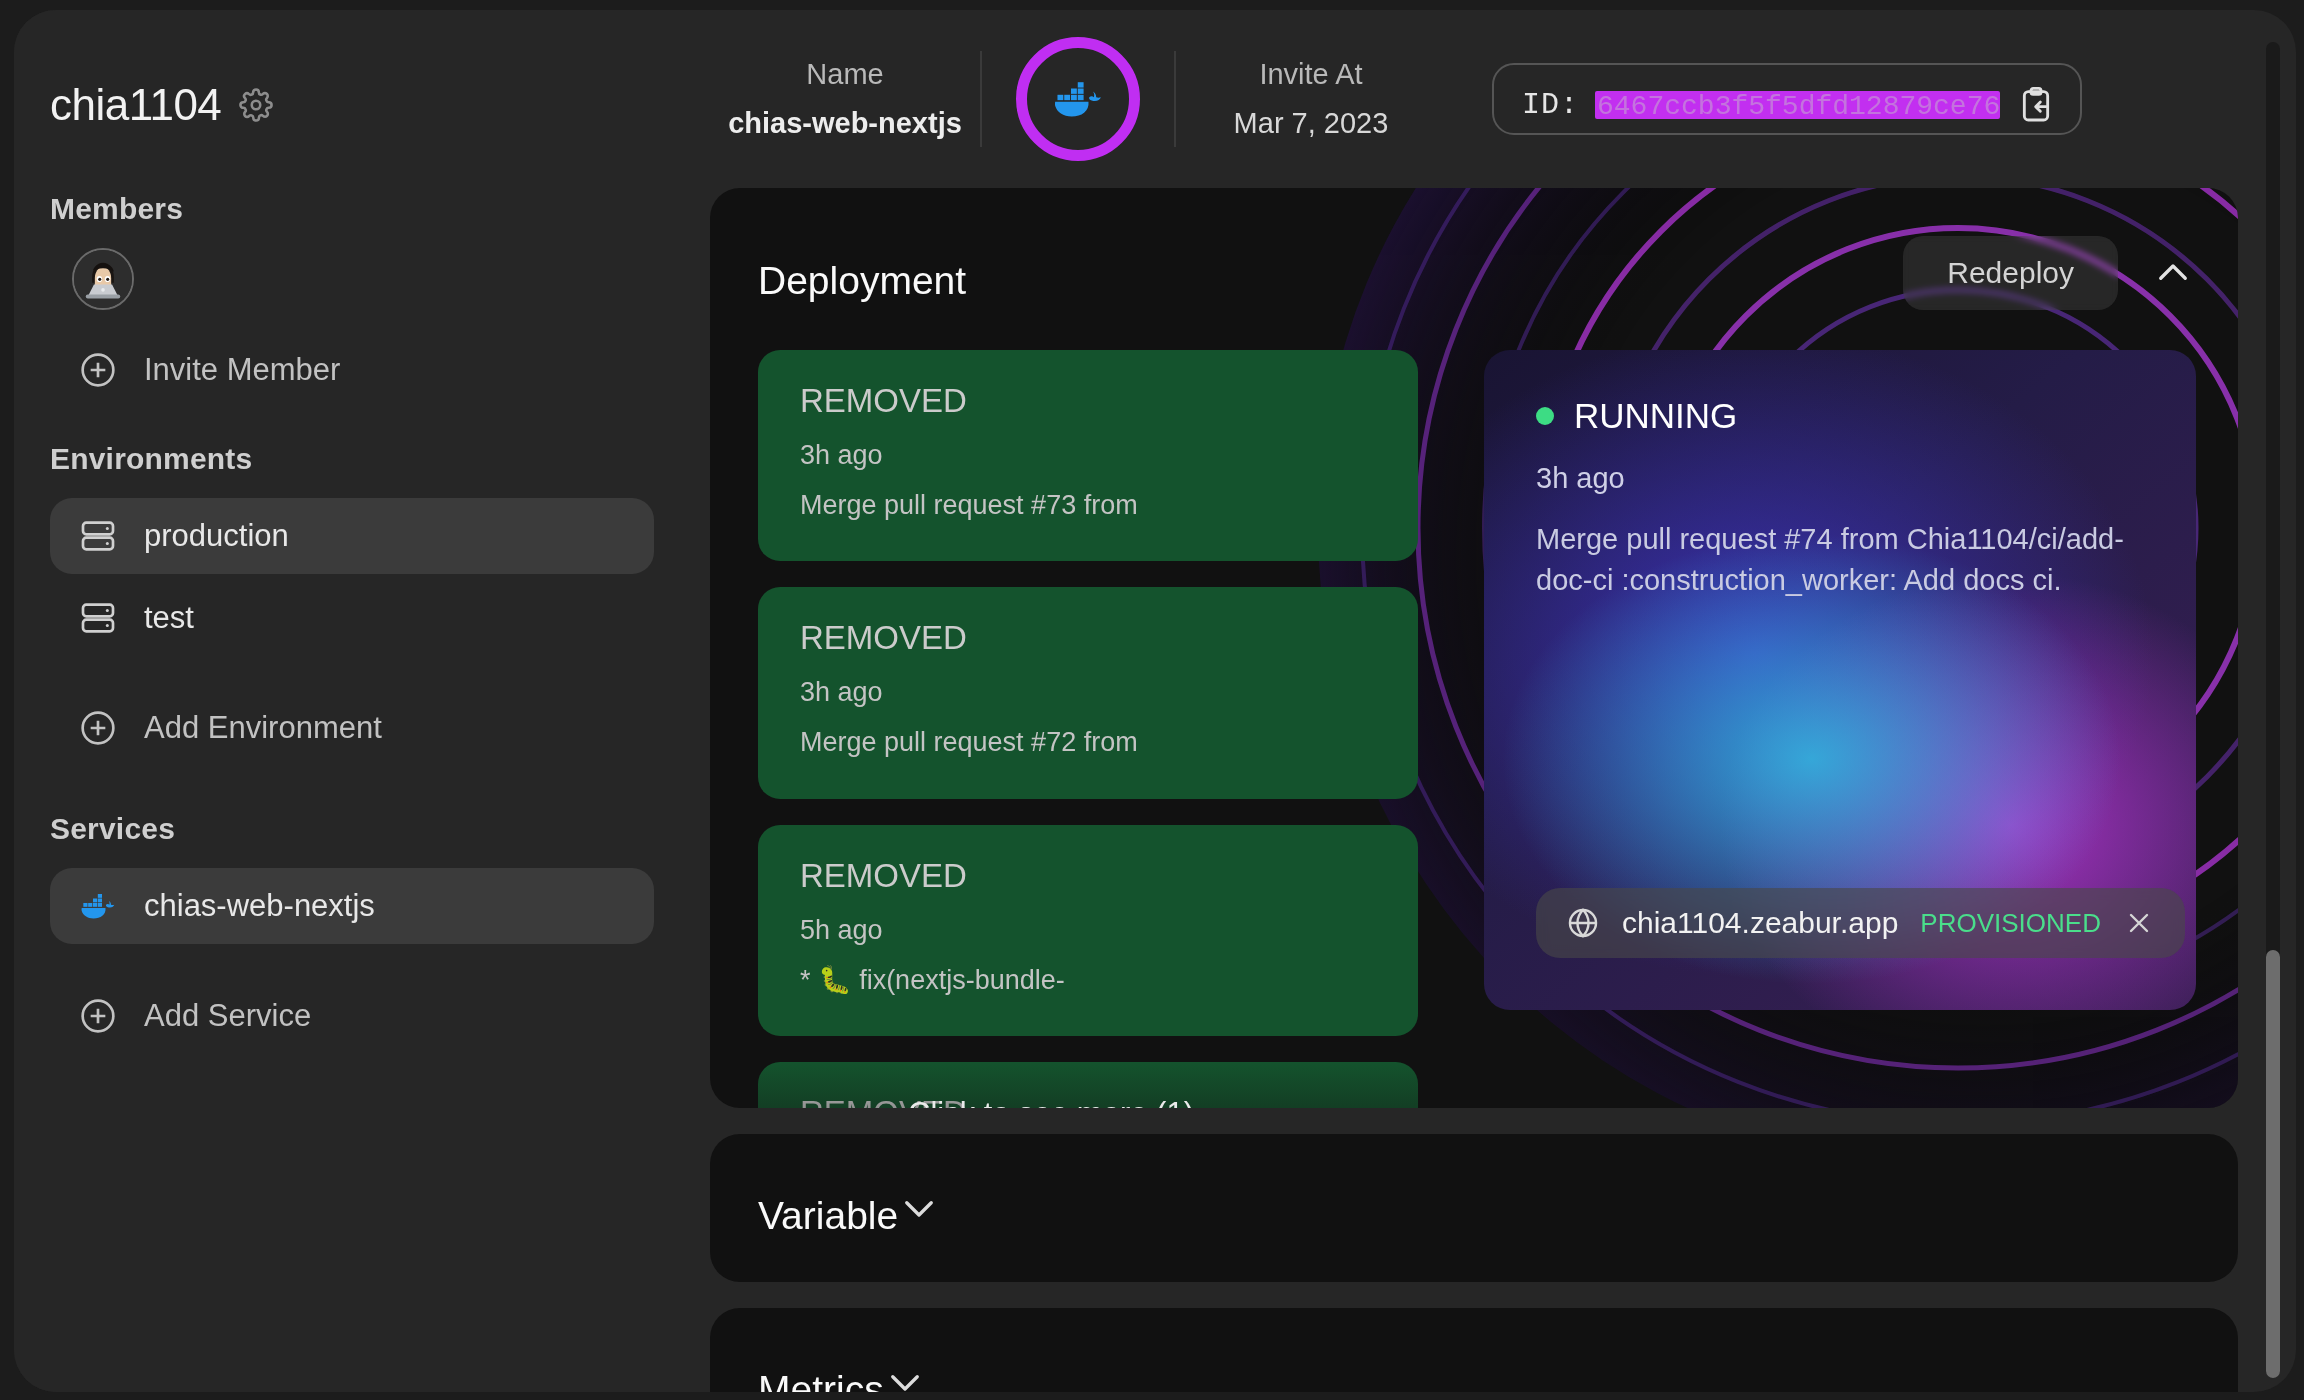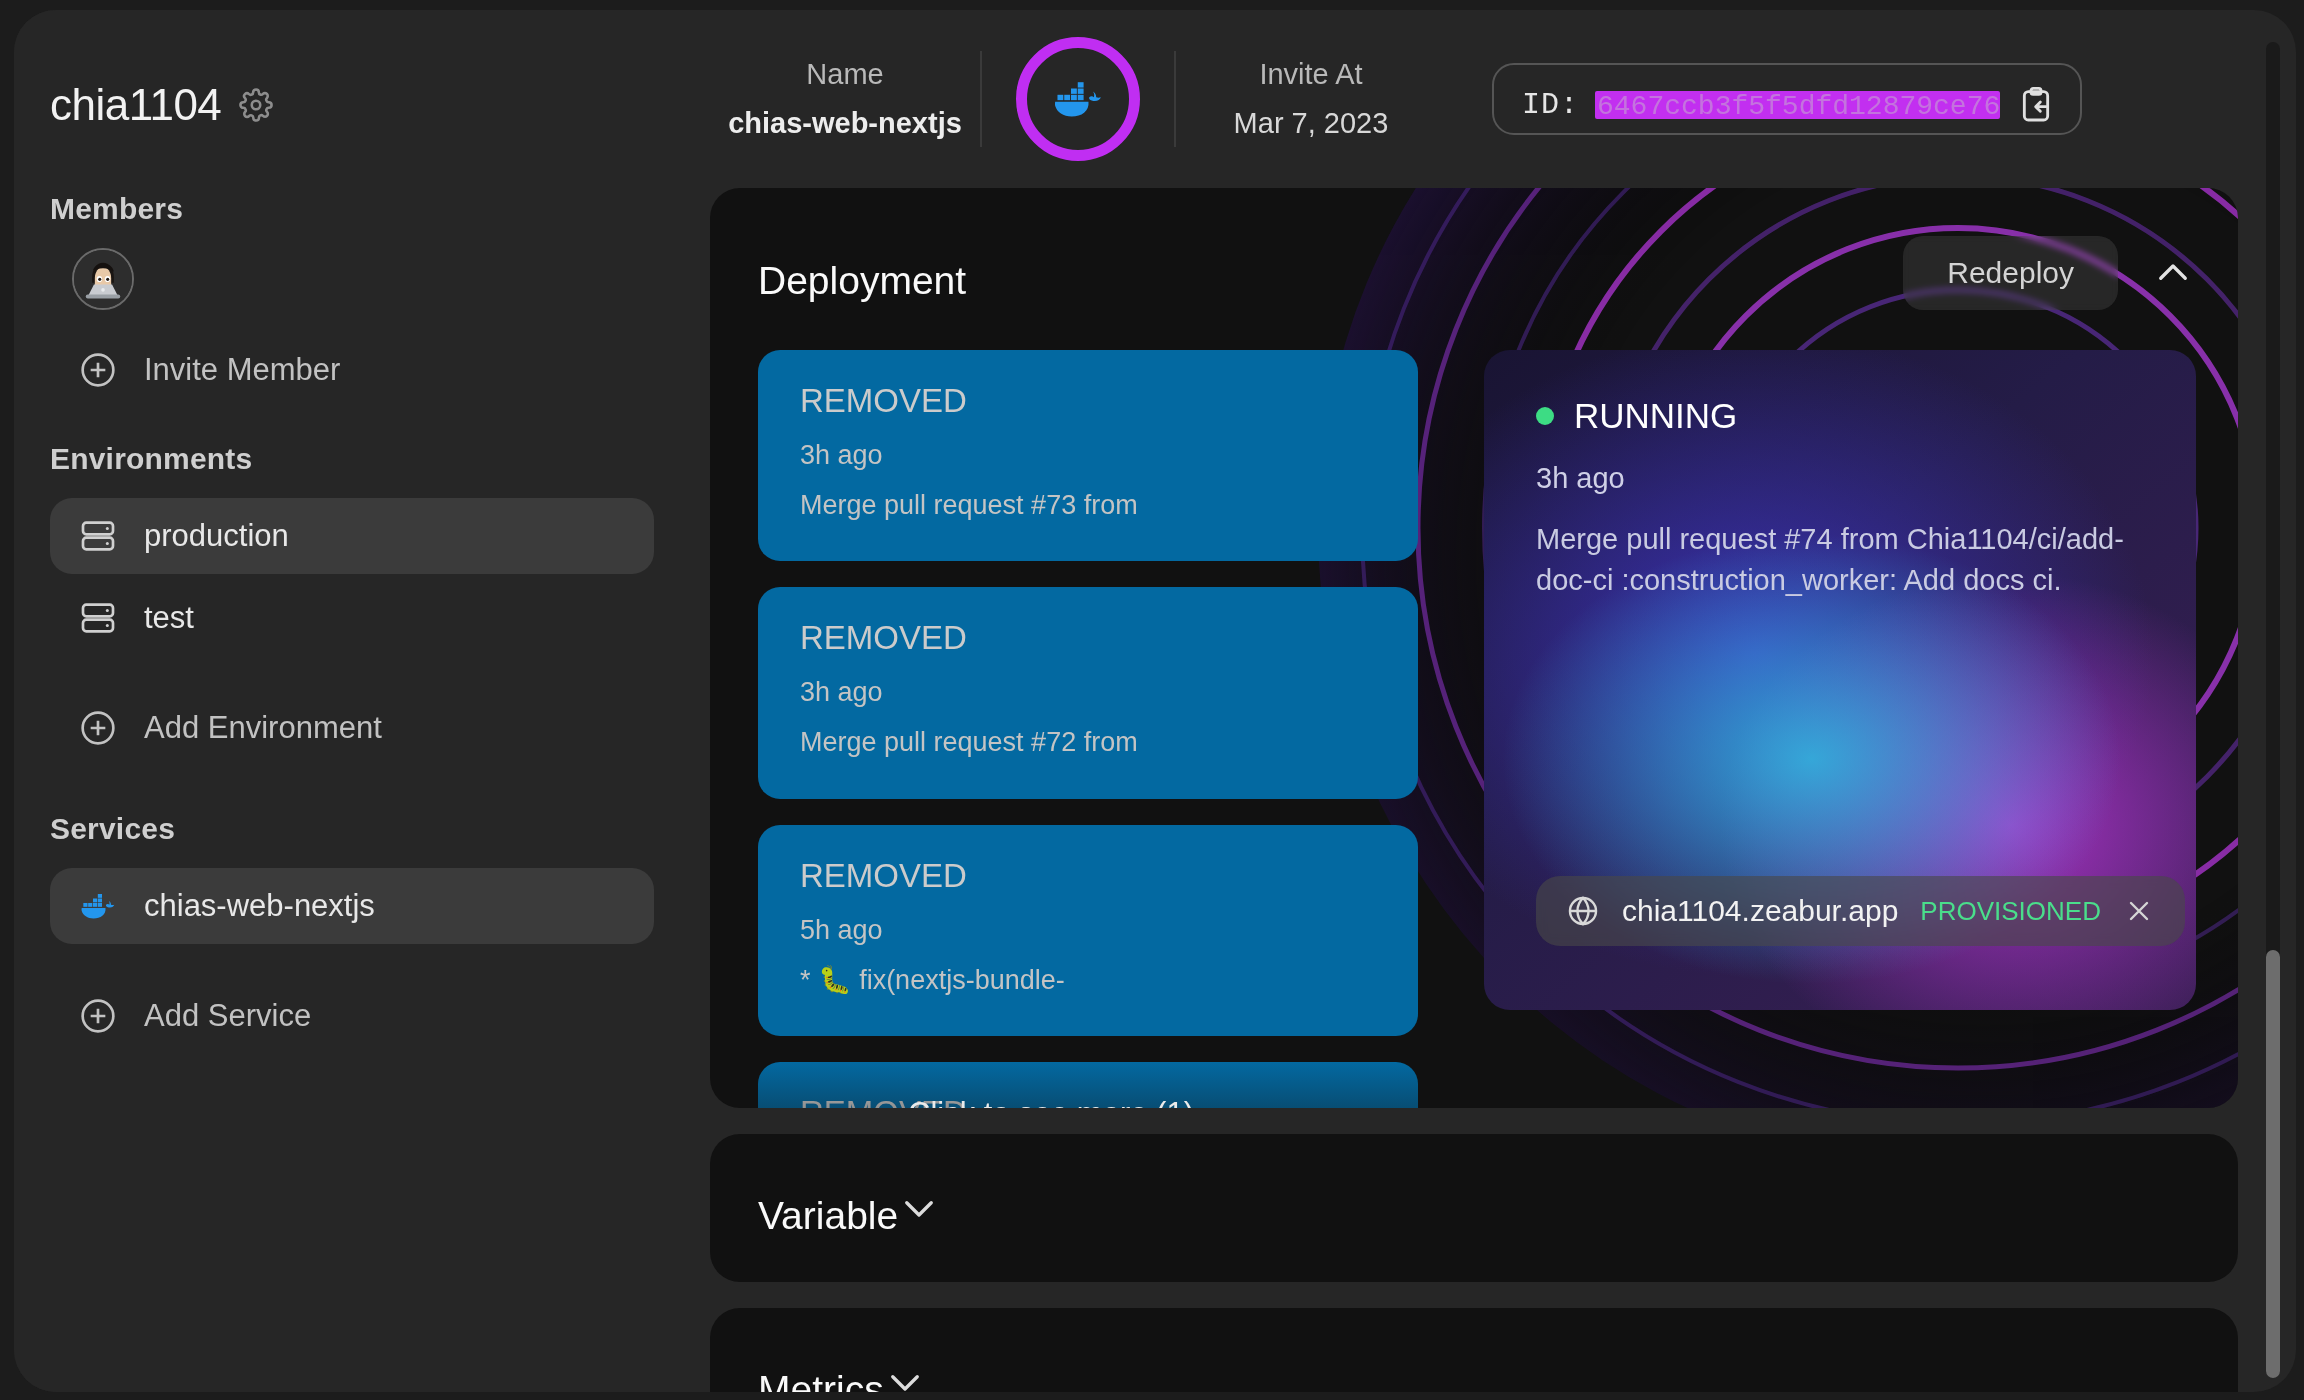--- a/index.html
+++ b/index.html
@@ -127,21 +127,21 @@
     width: 42px; height: 42px; margin-left: 34px; display:block; flex:0 0 42px;
   }
   .collapsed-chev { margin-left: auto; width: 42px; height: 42px; display:block; }
 
   .deploy-body {
     position: relative; z-index: 2; display: flex; gap: 66px;
     padding: 40px 42px 0 48px; height: 700px;
   }
   .deploy-list { width: 660px; flex: 0 0 660px; position: relative; }
   .dep-card {
-    background: #0369a1; border-radius: 22px;
+    background: #14532d; border-radius: 22px;
     padding: 32px 42px 38px; margin-bottom: 26px;
   }
   .dep-status { font-size: 33px; color: #cbcbcb; margin-bottom: 20px; }
   .dep-time { font-size: 27px; color: #c4c4c4; margin-bottom: 16px; }
   .dep-msg { font-size: 27px; color: #c4c4c4; line-height: 1.35; }
 
   .dep-card-faded { position: relative; }
   .more-overlay {
     position: absolute; left: 0; right: 0; top: 0; height: 100%;
     background: linear-gradient(to bottom, rgba(17,17,17,0) 0%, rgba(17,17,17,.35) 40%, rgba(17,17,17,.8) 100%);
@@ -159,21 +159,21 @@
       radial-gradient(ellipse 80% 70% at 38% 46%, rgba(62,54,200,.85) 0%, rgba(40,30,140,0) 70%),
       linear-gradient(140deg, #191433 0%, #241c47 40%, #3a1f55 100%);
   }
   .running-head { display: flex; align-items: center; gap: 20px; margin-bottom: 26px; }
   .dot { width: 18px; height: 18px; border-radius: 50%; background: #3ddc84; flex:0 0 18px; }
   .running-label { font-size: 35px; color: #ffffff; }
   .running-time { font-size: 29px; color: #cfd0e6; margin-bottom: 24px; }
   .running-msg { font-size: 29px; color: #c9cbe2; line-height: 1.42; max-width: 720px; }
 
   .domain-chip {
-    position: absolute; left: 52px; bottom: 64px;
+    position: absolute; left: 52px; bottom: 52px;
     display: flex; align-items: center; gap: 22px;
     background: rgba(72,72,72,.62); backdrop-filter: blur(6px);
     border-radius: 24px; padding: 18px 30px;
   }
   .globe-icon { width: 34px; height: 34px; display:block; flex:0 0 34px; }
   .domain-text { font-size: 30px; color: #f2f2f2; }
   .domain-state { font-size: 26px; color: #4ade8b; }
   .close-icon { width: 32px; height: 32px; display:block; flex:0 0 32px; }
 
   

